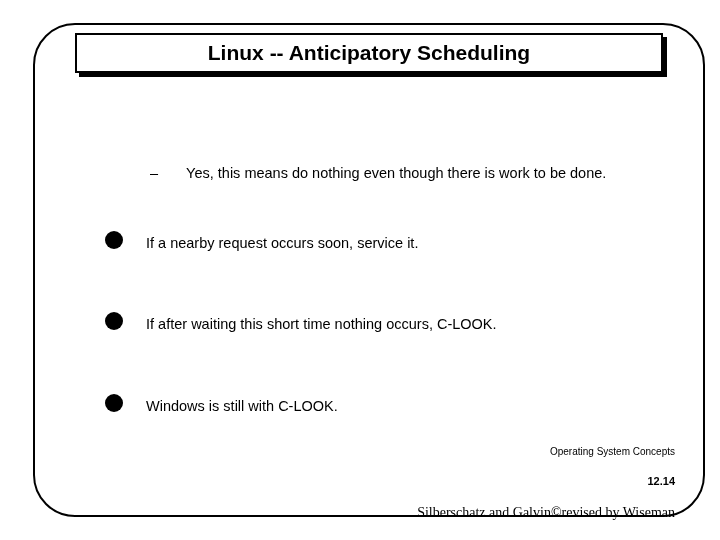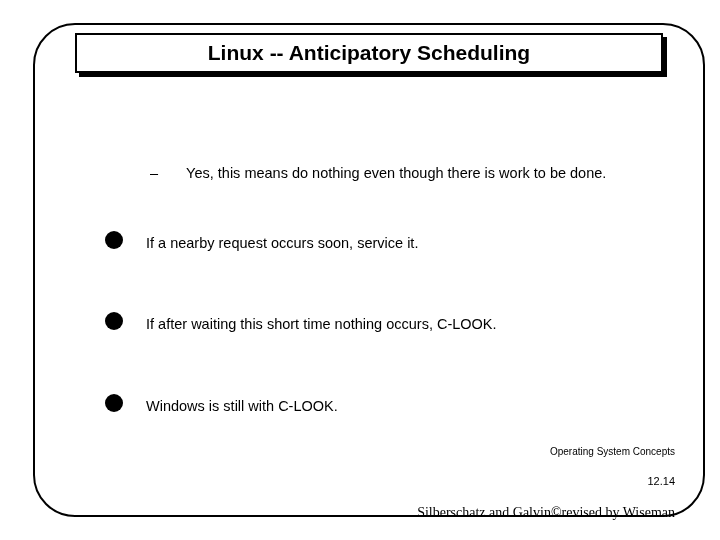--- a/index.html
+++ b/index.html
@@ -88,21 +88,21 @@
     bottom: 10px;
     width: 648px;
     display: flex;
     justify-content: space-between;
     align-items: flex-end;
     font-size: 10px;
     color: #000;
     flex-direction: column;
   }
   .footer-left { flex: 1; text-align: left; }
-  .footer-center { flex: 1; text-align: right; font-size: 11px; }
+  .footer-center { flex: 1; text-align: right; font-size: 11px; font-weight: bold; }
   .footer-right { flex: 1; text-align: right; font-size: 14px; font-family: 'Times New Roman', serif; }
 </style>
 </head>
 <body>
 
 <div class="slide-frame"></div>
 
 <div class="title-box-shadow"></div>
 <div class="title-box">
   <span class="title-text">Linux -- Anticipatory Scheduling</span>

